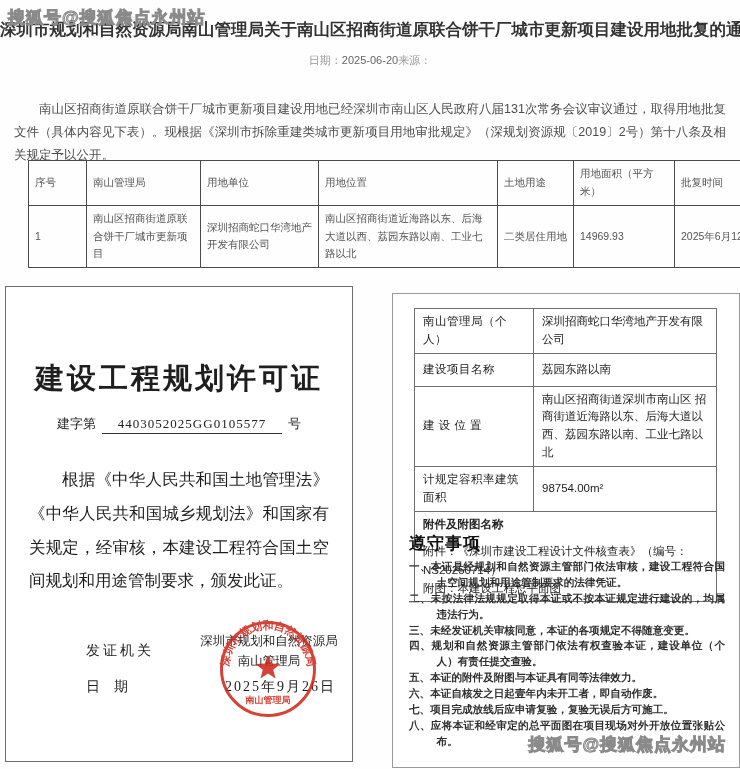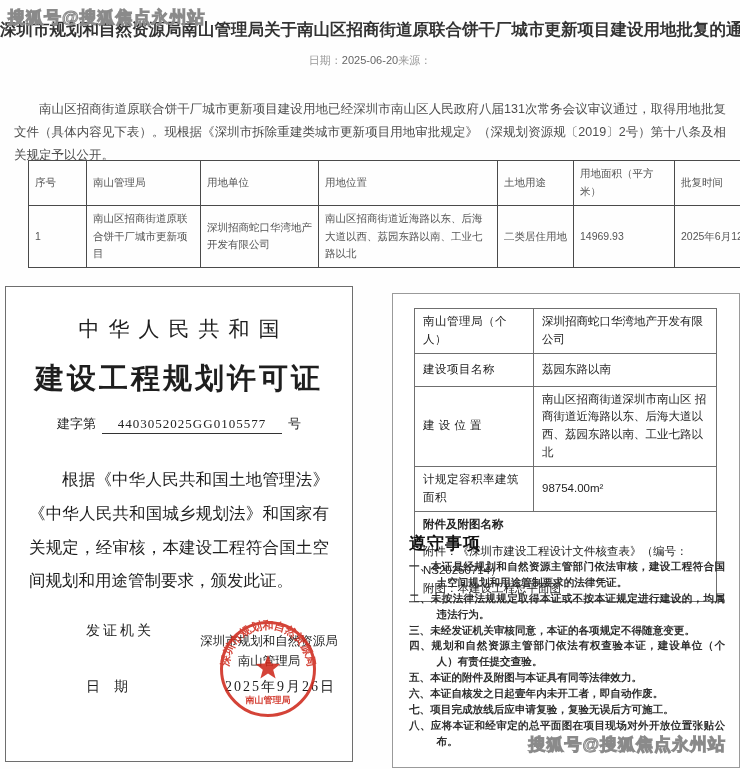--- a/index.html
+++ b/index.html
@@ -38,21 +38,21 @@
                border:1.5px solid #6e6e6e;font-family:"Liberation Serif","DejaVu Serif",serif;color:#1e1e1e;}
   .cert-country{position:absolute;left:0;top:28px;width:100%;text-align:center;font-size:21px;
                 letter-spacing:9px;text-indent:9px;}
   .cert-title{position:absolute;left:0;top:72px;width:100%;text-align:center;font-size:29px;
               font-weight:bold;letter-spacing:3px;}
   .cert-number{position:absolute;left:0;top:128px;width:100%;text-align:center;font-size:13px;color:#222;}
   .cert-number .num{display:inline-block;min-width:160px;border-bottom:1px solid #333;
                     padding:0 10px 1px;margin:0 6px;letter-spacing:1px;}
   .cert-body{position:absolute;left:23px;top:176px;width:300px;font-size:16.5px;line-height:2.05;
              text-align:justify;text-indent:2em;}
-  .cert-issuer-label{position:absolute;left:80px;top:335px;font-size:14px;letter-spacing:3px;}
+  .cert-issuer-label{position:absolute;left:80px;top:355px;font-size:14px;letter-spacing:3px;}
   .cert-issuer-value{position:absolute;left:188px;top:344px;width:150px;font-size:12.5px;
                      line-height:1.6;text-align:center;}
   .cert-date-label{position:absolute;left:80px;top:391px;font-size:14px;letter-spacing:14px;}
   .cert-date-value{position:absolute;left:219px;top:391px;font-size:14px;letter-spacing:2px;}
   .seal{position:absolute;left:212px;top:332px;width:100px;height:100px;opacity:.88;
         pointer-events:none;z-index:5;}
 
   
   .permit{position:absolute;left:392px;top:293px;width:346px;height:473px;background:#fff;
           border:1px solid #9a9a9a;font-size:11.5px;color:#222;}
@@ -107,21 +107,20 @@
         <td>深圳招商蛇口华湾地产开发有限公司</td>
         <td>南山区招商街道近海路以东、后海大道以西、荔园东路以南、工业七路以北</td>
         <td>二类居住用地</td>
         <td>14969.93</td>
         <td>2025年6月12日</td>
       </tr>
     </tbody>
   </table>
 
   <div class="certificate">
-    <div class="cert-country">中华人民共和国</div>
     <div class="cert-title">建设工程规划许可证</div>
     <div class="cert-number">
       <span>建字第</span><span class="num">4403052025GG0105577</span><span>号</span>
     </div>
     <div class="cert-body">根据《中华人民共和国土地管理法》《中华人民共和国城乡规划法》和国家有关规定，经审核，本建设工程符合国土空间规划和用途管制要求，颁发此证。</div>
 
     <div class="cert-issuer-label">发证机关</div>
     <div class="cert-issuer-value">
       <div>深圳市规划和自然资源局</div>
       <div>南山管理局</div>

